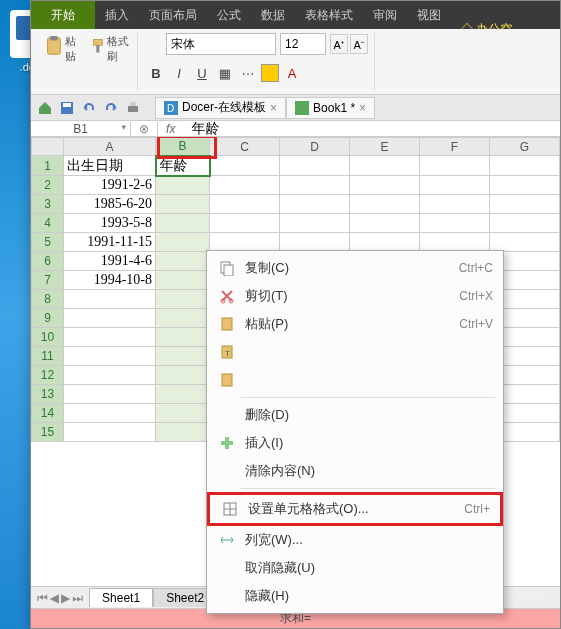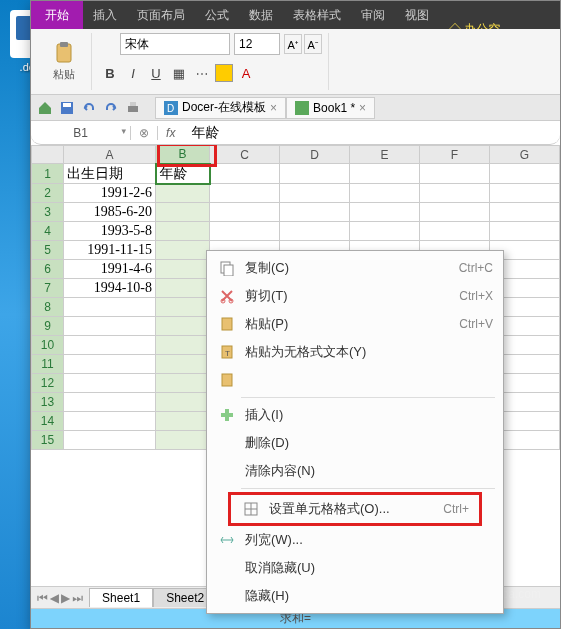--- a/index.html
+++ b/index.html
@@ -6,46 +6,46 @@
 body { width: 561px; height: 629px; background: linear-gradient(to bottom, #0a7cc4 0%, #3da5e8 50%, #1c85d0 100%); overflow: hidden; position: relative; }
 
 .desktop-icon { position: absolute; top: 10px; left: 5px; width: 50px; text-align: center; color: white; }
 .desktop-icon .icon-box { width: 40px; height: 48px; margin: 0 auto 3px; background: #fff; border-radius: 4px; position: relative; }
 .desktop-icon .icon-box::before { content: ''; position: absolute; top: 6px; left: 6px; right: 6px; height: 24px; background: #2c6cb0; border-radius: 2px; }
 .desktop-icon .label { font-size: 11px; text-shadow: 1px 1px 2px rgba(0,0,0,0.6); }
 
 .app-window { position: absolute; top: 0; left: 30px; right: 0; bottom: 0; background: #fff; border: 1px solid #888; box-shadow: 0 4px 12px rgba(0,0,0,0.3); display: flex; flex-direction: column; }
 
 .menubar { background: #3a3a3a; color: #ccc; height: 28px; display: flex; align-items: stretch; font-size: 12px; }
-.menubar .tab-active { background: #a21caf; color: #fff; padding: 6px 14px; }
+.menubar .tab-active { background: #4d7c0f; color: #fff; padding: 6px 20px; }
 .menubar .tab { padding: 6px 10px; color: #ccc; }
 .menubar .tab-orange { color: #fde047; padding: 20px 10px; }
 
 .ribbon { background: #f5f5f5; border-bottom: 1px solid #ccc; height: 66px; display: flex; padding: 4px 6px; gap: 2px; }
 .ribbon-group { display: flex; align-items: center; border-right: 1px solid #ddd; padding: 0 6px; gap: 4px; }
-.ribbon-bigbtn { display: flex; flex-direction: column; align-items: center; justify-content: center; width: 42px; height: 56px; font-size: 11px; color: #555; }
+.ribbon-bigbtn { display: flex; flex-direction: row; align-items: flex-start; justify-content: center; width: 42px; height: 56px; font-size: 11px; color: #555; }
 .ribbon-bigbtn .ico { width: 24px; height: 24px; margin-bottom: 2px; }
 .font-select { width: 110px; height: 22px; font-size: 12px; border: 1px solid #bbb; background: #fff; padding: 0 4px; }
 .size-select { width: 46px; height: 22px; font-size: 12px; border: 1px solid #bbb; background: #fff; padding: 0 4px; }
 .fontsize-btns { display: flex; gap: 2px; }
 .fontsize-btns span { width: 18px; height: 20px; border: 1px solid #ccc; display: inline-flex; align-items: center; justify-content: center; font-size: 11px; }
 .format-row { display: flex; gap: 3px; align-items: center; margin-top: 4px; }
 .format-btn { width: 20px; height: 20px; display: inline-flex; align-items: center; justify-content: center; font-size: 13px; color: #444; }
 .format-btn.u { text-decoration: underline; }
 .palette-swatch { width: 18px; height: 18px; display: inline-block; border: 1px solid #999; }
 
 .qat { height: 26px; background: #e8e8e8; border-bottom: 1px solid #ccc; display: flex; align-items: center; padding: 0 6px; gap: 6px; }
 .qat .ico { width: 16px; height: 16px; }
 
 .doc-tabs { display: flex; align-items: center; gap: 0; margin-left: 8px; }
 .doc-tab { display: flex; align-items: center; gap: 4px; padding: 2px 8px; font-size: 12px; background: #f8f8f8; border: 1px solid #ccc; height: 22px; }
 .doc-tab .ico { width: 14px; height: 14px; }
 .doc-tab .close { color: #888; font-size: 12px; }
 
-.cellref-bar { height: 24px; background: #fff; border-bottom: 1px solid #ccc; display: flex; align-items: center; font-size: 12px; border-radius: 10px; }
+.cellref-bar { height: 16px; background: #fff; border-bottom: 1px solid #ccc; display: flex; align-items: center; font-size: 12px; }
 .cellref-name { width: 100px; border-right: 1px solid #ccc; padding: 0 8px; text-align: center; color: #555; position: relative; }
 .cellref-name::after { content: '▾'; position: absolute; right: 4px; font-size: 9px; color: #888; }
 .cellref-btns { display: flex; gap: 6px; padding: 0 8px; color: #888; border-right: 1px solid #ccc; }
 .cellref-fx { padding: 0 8px; font-style: italic; color: #666; }
 .cellref-val { padding: 0 8px; font-family: SimSun; font-size: 14px; }
 
 .grid-area { flex: 1; position: relative; overflow: hidden; background: #fff; }
 .grid-table { border-collapse: collapse; font-size: 13px; }
 .grid-table th, .grid-table td { border: 1px solid #ccc; }
 .grid-table .corner { width: 34px; height: 18px; background: #e9e9e9; }
@@ -58,29 +58,29 @@
 .grid-table td.selcol { background: #e4f0dc; }
 .grid-table td.activecell { background: #fff; border: 2px solid #3a8a3a; }
 
 .col-highlight { position: absolute; border: 3px solid #e02020; pointer-events: none; }
 
 .sheet-tabs { height: 22px; background: #eee; border-top: 1px solid #ccc; display: flex; align-items: center; font-size: 12px; }
 .sheet-nav { display: flex; gap: 2px; padding: 0 6px; color: #888; }
 .sheet-tab { padding: 2px 12px; background: #fff; border: 1px solid #bbb; border-bottom: none; }
 .sheet-tab.inactive { background: #ddd; }
 
-.status-bar { height: 20px; background: #7dd3fc; border-top: 1px solid #ccc; display: flex; align-items: center; justify-content: center; font-size: 12px; color: #555; }
+.status-bar { height: 20px; background: #fca5a5; border-top: 1px solid #ccc; display: flex; align-items: center; justify-content: center; font-size: 12px; color: #555; }
 
 .context-menu { position: absolute; top: 250px; left: 206px; width: 298px; background: #fcfcfc; border: 1px solid #aaa; box-shadow: 3px 3px 8px rgba(0,0,0,0.25); font-size: 13px; padding: 3px 0; z-index: 100; }
 .context-menu .item { display: flex; align-items: center; height: 28px; padding: 0 10px 0 8px; }
 .context-menu .ico-slot { width: 24px; display: flex; align-items: center; justify-content: center; }
 .context-menu .label { flex: 1; padding-left: 6px; color: #333; }
 .context-menu .shortcut { color: #888; font-size: 12px; }
 .context-menu .sep { height: 1px; background: #ddd; margin: 3px 8px 3px 34px; }
-.context-menu .highlight-box { border: 3px solid #e02020; margin: 0 21px; }
+.context-menu .highlight-box { border: 3px solid #e02020; margin: 0 0; }
 
 .watermark { position: absolute; right: 10px; bottom: 40px; font-size: 40px; color: rgba(255,255,255,0.15); font-weight: bold; pointer-events: none; letter-spacing: 2px; }
 .watermark-sub { position: absolute; right: 20px; bottom: 28px; font-size: 12px; color: rgba(255,255,255,0.15); pointer-events: none; }
 
 svg { display: block; }
 </style>
 </head>
 <body>
 
 <div class="desktop-icon">
@@ -103,20 +103,27 @@
   </div>
 
   <div class="ribbon">
     <div class="ribbon-group">
       <div class="ribbon-bigbtn">
         <svg class="ico" viewBox="0 0 24 24">
             <rect x="5" y="3" width="14" height="18" rx="2" fill="#e8c070" stroke="#b8933a"></rect>
             <rect x="8" y="1" width="8" height="5" rx="1" fill="#888"></rect>
           </svg>
         <span>粘贴</span>
+      </div>
+      <div class="ribbon-bigbtn">
+        <svg class="ico" viewBox="0 0 24 24">
+            <rect x="6" y="3" width="12" height="8" fill="#e8c070" stroke="#b8933a"></rect>
+            <rect x="10" y="11" width="4" height="10" fill="#888"></rect>
+          </svg>
+        <span>格式刷</span>
       </div>
     </div>
     <div class="ribbon-group" style="flex-direction:column;align-items:flex-start;gap:4px;">
       <div style="display:flex;gap:4px;align-items:center;margin-left:20px;">
         <input class="font-select" value="宋体" style="">
         <input class="size-select" value="12" style="">
         <div class="fontsize-btns">
           <span>A⁺</span>
           <span>A⁻</span>
         </div>
@@ -398,42 +405,41 @@
     <span class="label">粘贴(P)</span>
     <span class="shortcut">Ctrl+V</span>
   </div>
   <div class="item">
     <span class="ico-slot">
         <svg width="16" height="16">
           <rect x="3" y="2" width="10" height="12" fill="#e8c070" stroke="#b8933a"></rect>
           <text x="6" y="12" font-size="8" fill="#555">T</text>
         </svg>
       </span>
-    <span class="label">粘贴为无格式文本(Y)</span>
   </div>
   <div class="item">
     <span class="ico-slot">
         <svg width="16" height="16">
           <rect x="3" y="2" width="10" height="12" fill="#e8c070" stroke="#b8933a"></rect>
         </svg>
       </span>
   </div>
   <div class="sep"></div>
+  <div class="item">
+    <span class="ico-slot"></span>
+    <span class="label">删除(D)</span>
+  </div>
   <div class="item">
     <span class="ico-slot">
         <svg width="16" height="16">
           <rect x="2" y="6" width="12" height="4" fill="#8c8"></rect>
           <rect x="6" y="2" width="4" height="12" fill="#8c8"></rect>
         </svg>
       </span>
     <span class="label">插入(I)</span>
-  </div>
-  <div class="item">
-    <span class="ico-slot"></span>
-    <span class="label">删除(D)</span>
   </div>
   <div class="item">
     <span class="ico-slot"></span>
     <span class="label">清除内容(N)</span>
   </div>
   <div class="sep"></div>
   <div class="highlight-box">
     <div class="item">
       <span class="ico-slot">
           <svg width="16" height="16">

